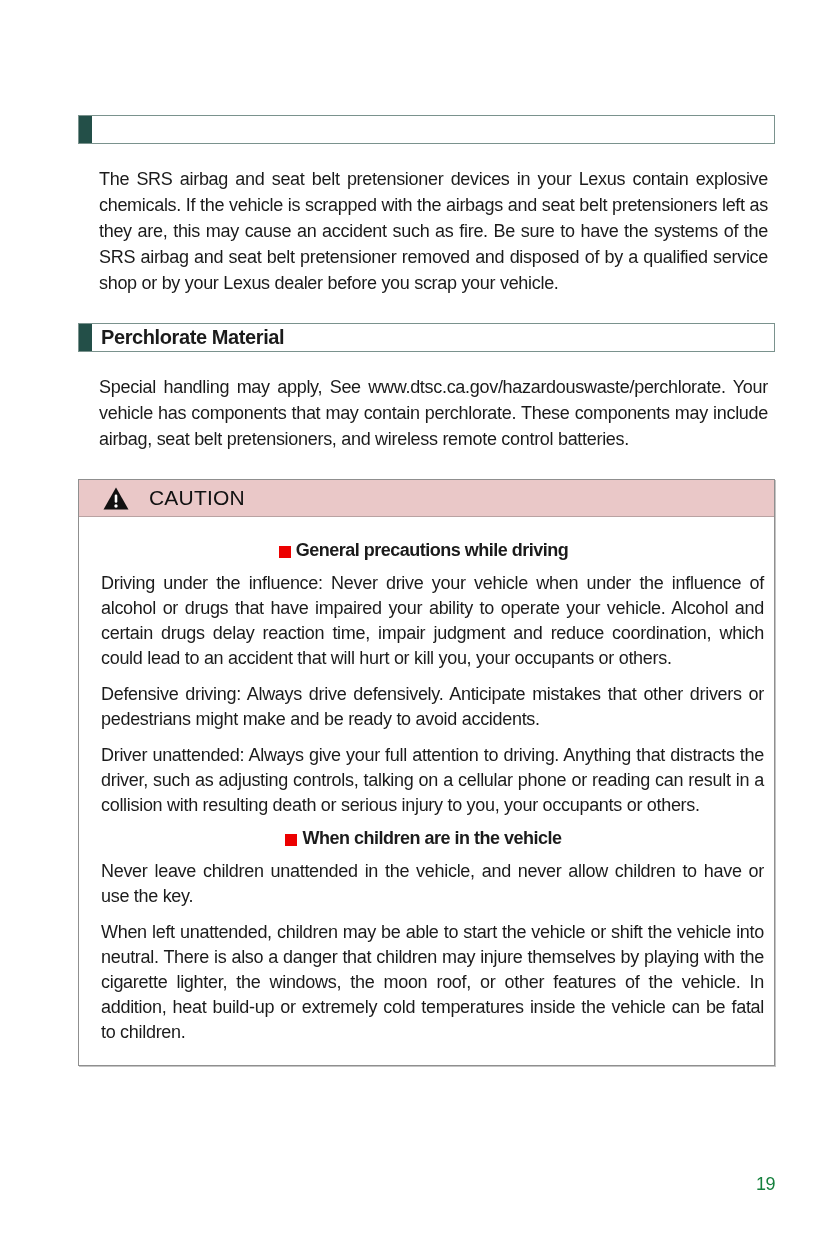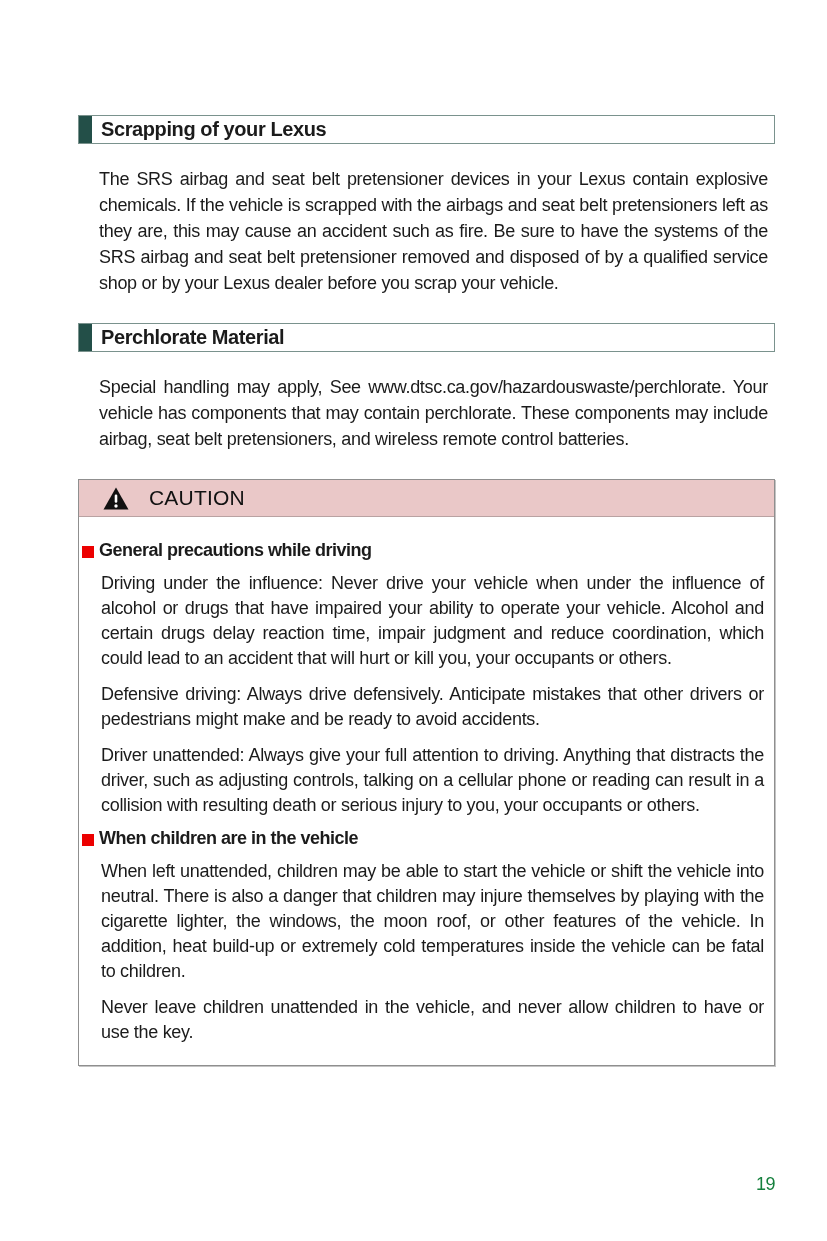--- a/index.html
+++ b/index.html
@@ -85,20 +85,21 @@
     letter-spacing: 0.2px;
     color: #111111;
   }
   .caution-body {
     padding: 15px 9px 20px 3px;
   }
   .c-heading {
     display: flex;
     align-items: center;
     margin: 9px 0 10px 0;
+    justify-content: center;
   }
   .sq-bullet {
     flex: 0 0 12px;
     width: 12px;
     height: 12px;
     background: #ec0000;
     margin-right: 5px;
     margin-top: 1px;
   }
   .c-heading-text {
@@ -127,21 +128,20 @@
     color: #15803d;
   }
 </style>
 </head>
 <body>
 
 <div class="content">
 
   <div class="sec-header">
     <span class="accent-bar"></span>
-    <h2 class="sec-title">Scrapping of your Lexus</h2>
   </div>
   <p class="body-par">The SRS airbag and seat belt pretensioner devices in your Lexus contain explosive chemicals. If the vehicle is scrapped with the airbags and seat belt pretensioners left as they are, this may cause an accident such as fire. Be sure to have the systems of the SRS airbag and seat belt pretensioner removed and disposed of by a qualified service shop or by your Lexus dealer before you scrap your vehicle.</p>
 
   <div class="sec-header">
     <span class="accent-bar"></span>
     <h2 class="sec-title">Perchlorate Material</h2>
   </div>
   <p class="body-par">Special handling may apply, See www.dtsc.ca.gov/hazardouswaste/perchlorate. Your vehicle has components that may contain perchlorate. These components may include airbag, seat belt pretensioners, and wireless remote control batteries.</p>
 
   <div class="caution-box">
@@ -160,20 +160,20 @@
         <span class="c-heading-text">General precautions while driving</span>
       </div>
       <p class="c-par">Driving under the influence: Never drive your vehicle when under the influence of alcohol or drugs that have impaired your ability to operate your vehicle. Alcohol and certain drugs delay reaction time, impair judgment and reduce coordination, which could lead to an accident that will hurt or kill you, your occupants or others.</p>
       <p class="c-par">Defensive driving: Always drive defensively. Anticipate mistakes that other drivers or pedestrians might make and be ready to avoid accidents.</p>
       <p class="c-par">Driver unattended: Always give your full attention to driving. Anything that distracts the driver, such as adjusting controls, talking on a cellular phone or reading can result in a collision with resulting death or serious injury to you, your occupants or others.</p>
 
       <div class="c-heading">
         <span class="sq-bullet"></span>
         <span class="c-heading-text">When children are in the vehicle</span>
       </div>
+      <p class="c-par">Never leave children unattended in the vehicle, and never allow children to have or use the key.</p>
       <p class="c-par">When left unattended, children may be able to start the vehicle or shift the vehicle into neutral. There is also a danger that children may injure themselves by playing with the cigarette lighter, the windows, the moon roof, or other features of the vehicle. In addition, heat build-up or extremely cold temperatures inside the vehicle can be fatal to children.</p>
-      <p class="c-par">Never leave children unattended in the vehicle, and never allow children to have or use the key.</p>
 
     </div>
   </div>
 </div>
 
 <div class="page-number">19</div>
 
 </body></html>

